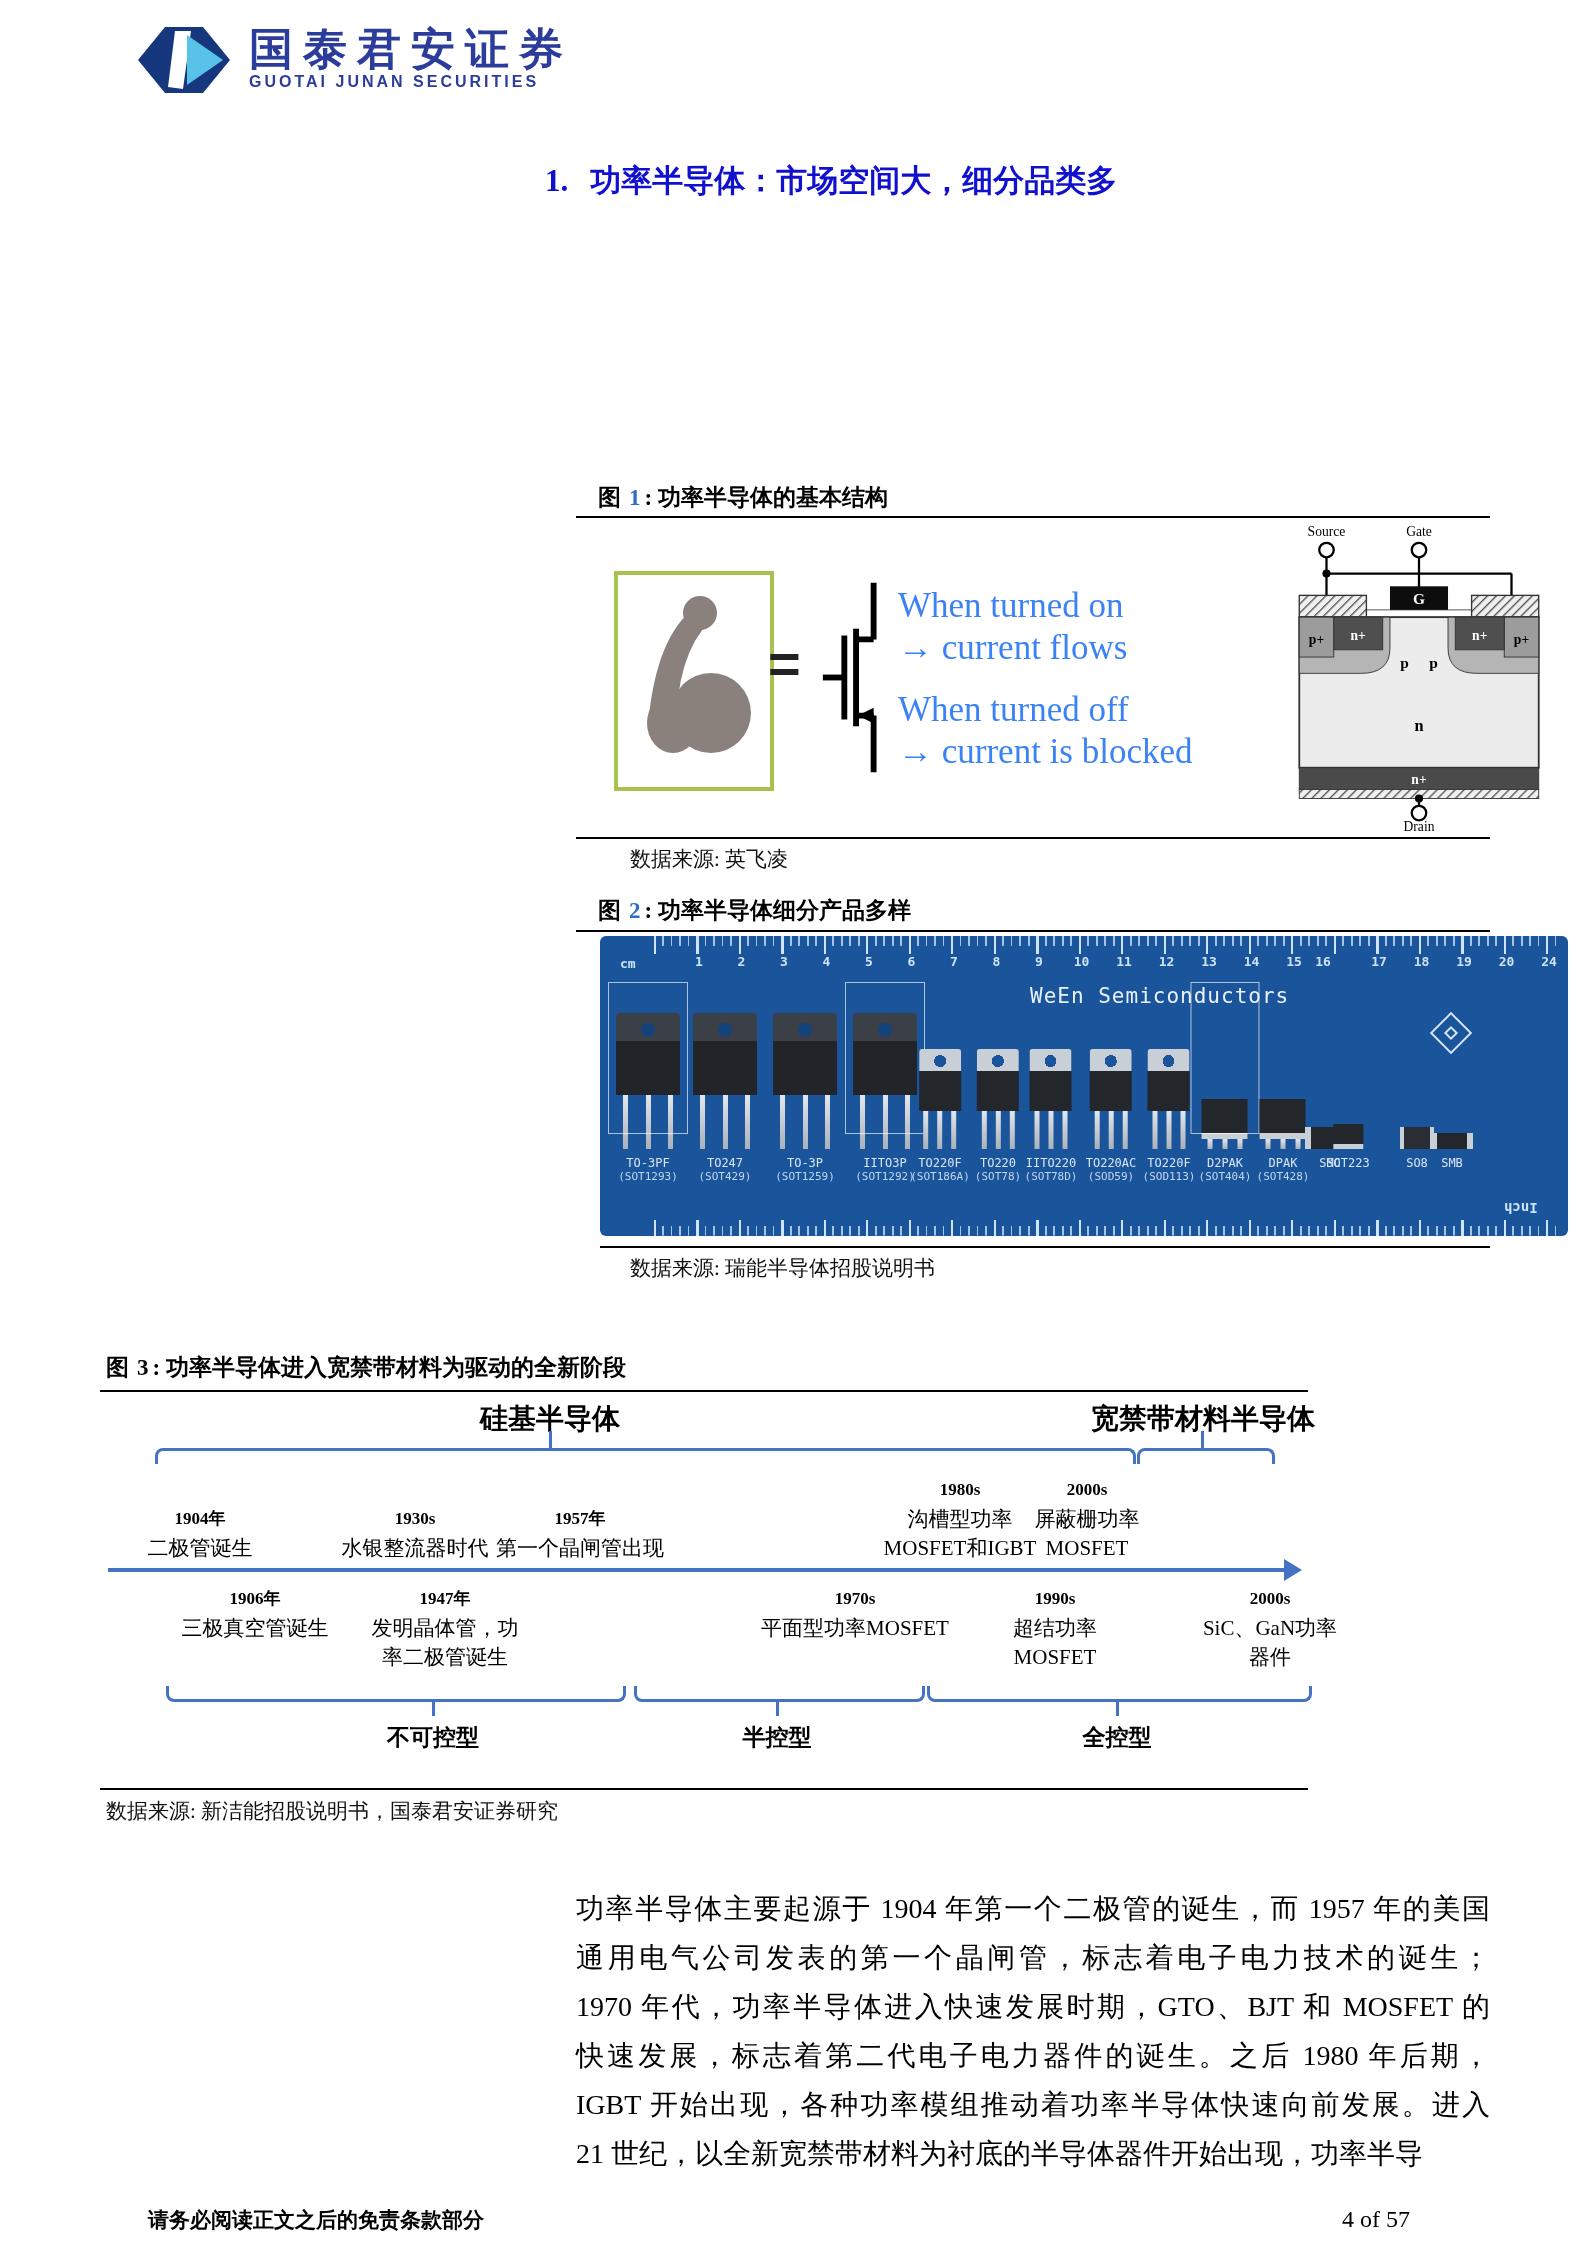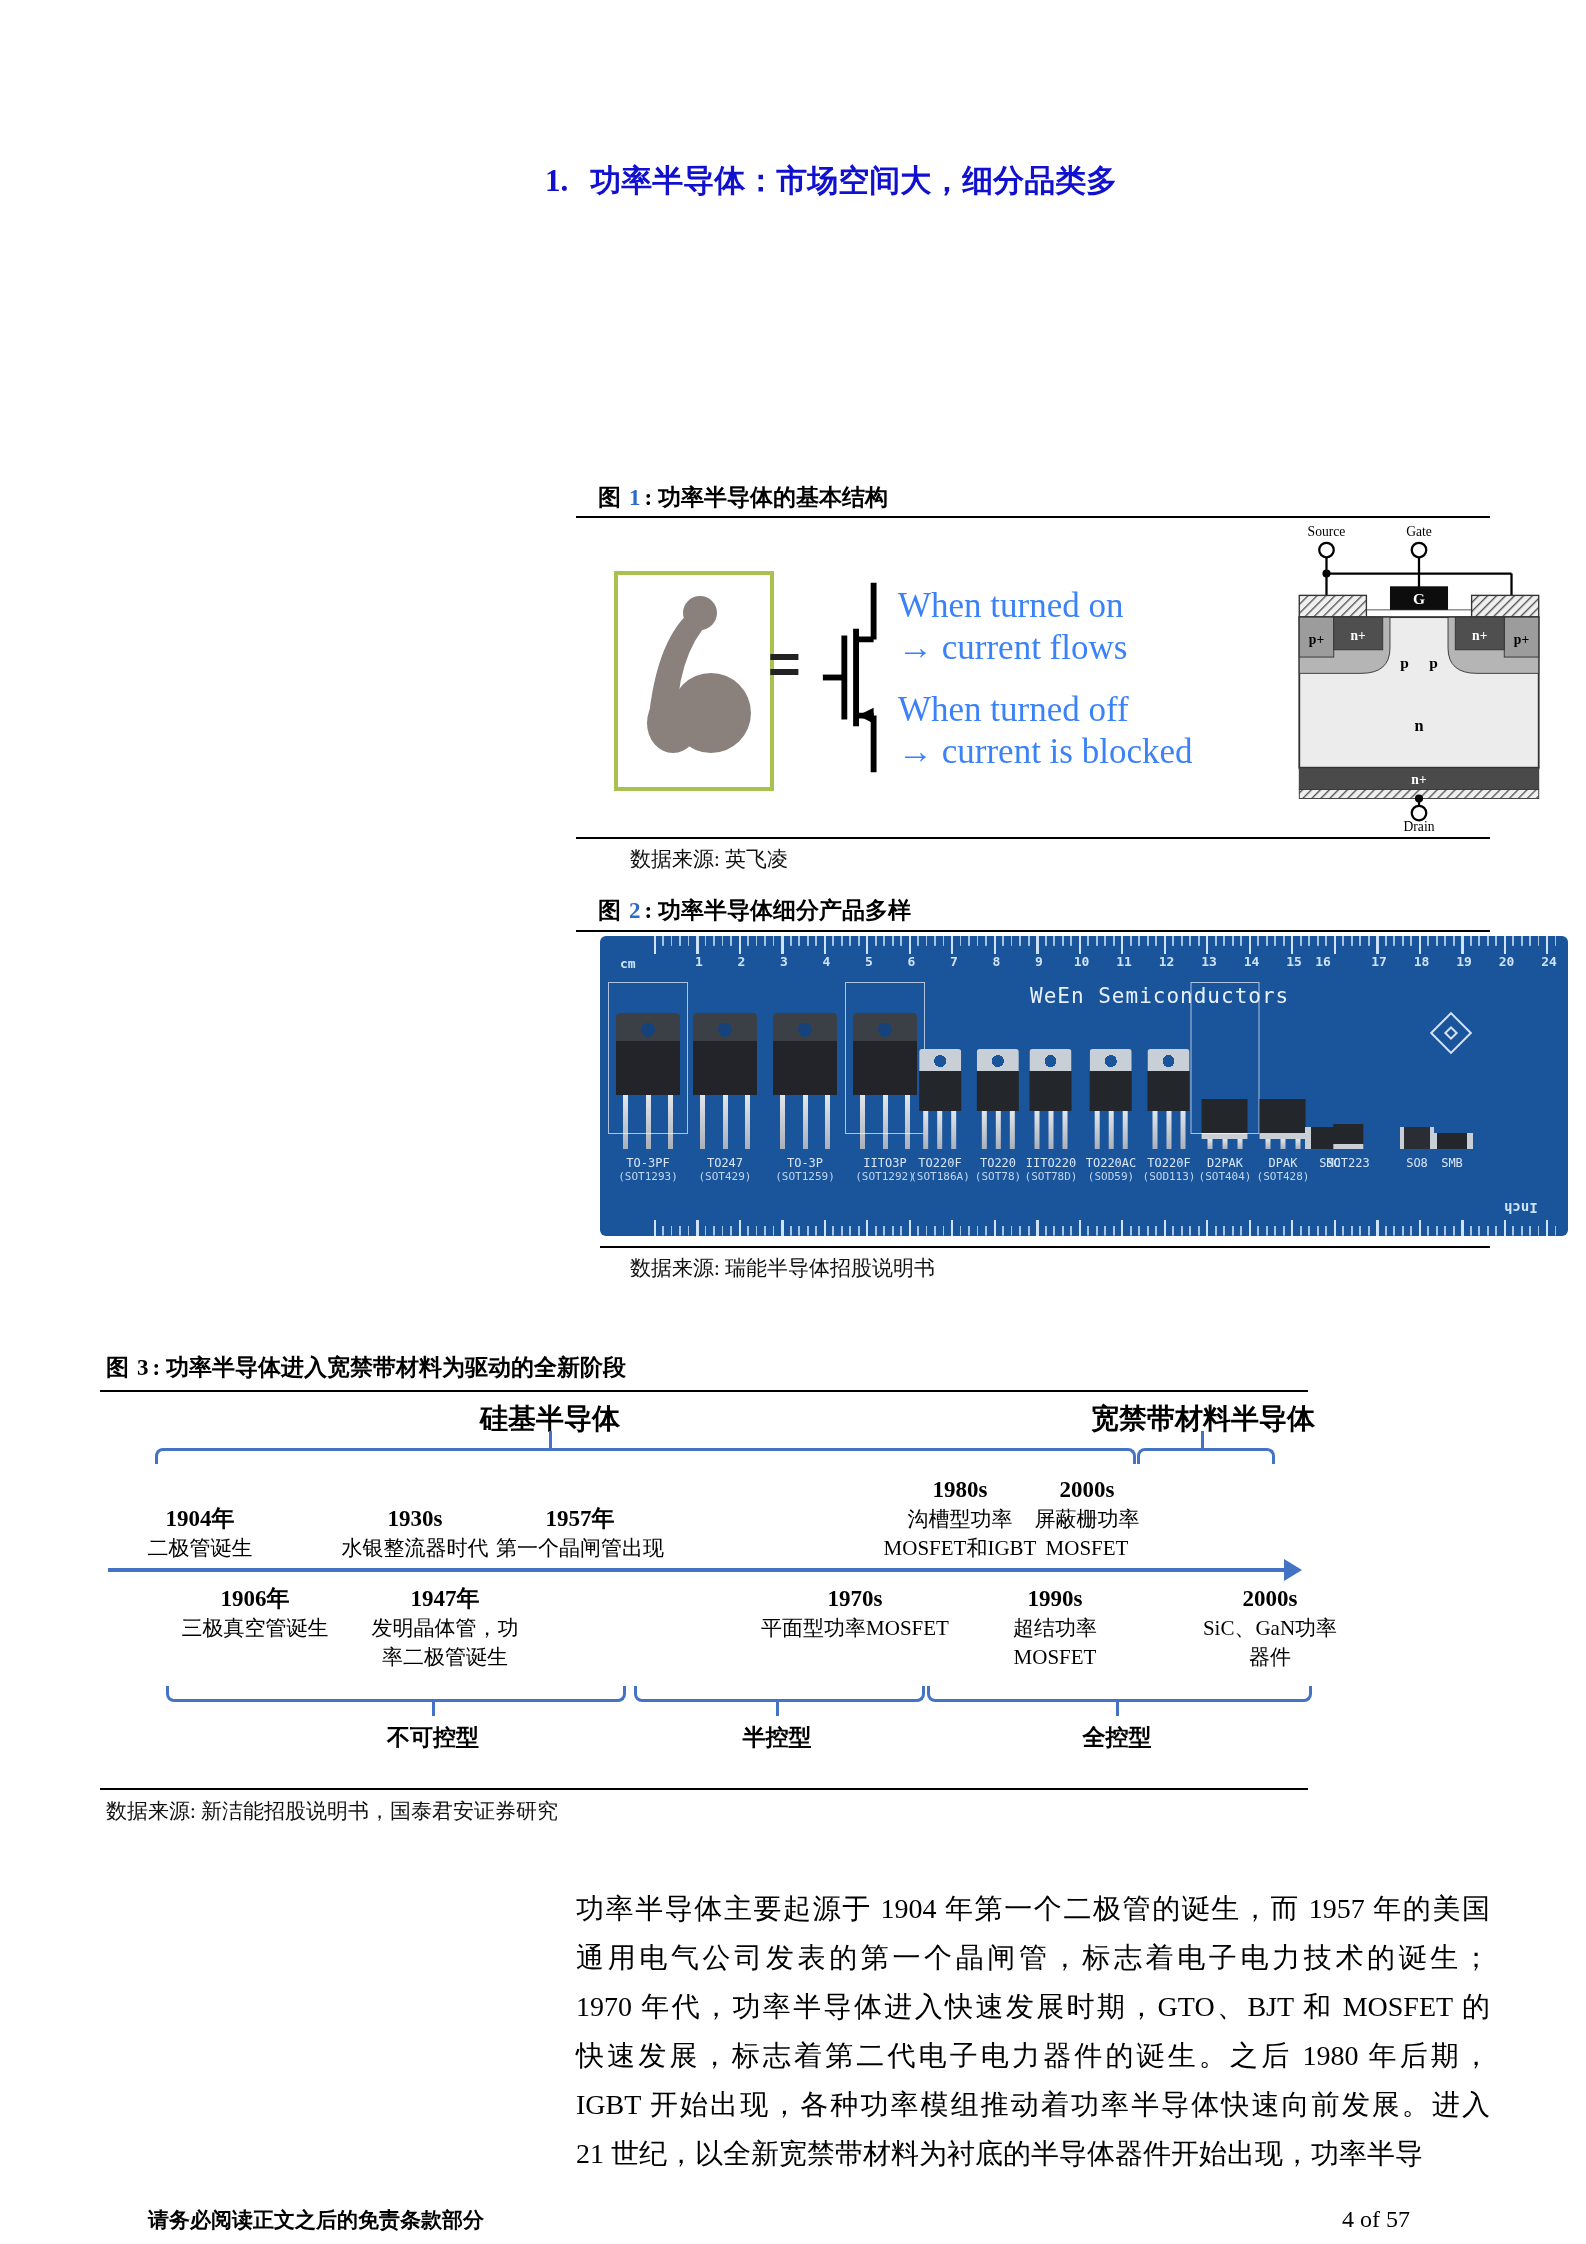--- a/index.html
+++ b/index.html
@@ -69,34 +69,45 @@
   .glyph.sot223 .body{width:30px;height:20px;background:#23262b;border-bottom:5px solid #c9cfd6;}
   .glyph.so8 .body{width:26px;height:22px;background:#2a2d33;border-left:4px solid #c9cfd6;border-right:4px solid #c9cfd6;}
   .glyph.smb .body{width:30px;height:16px;background:#23262b;border-left:6px solid #c9cfd6;border-right:6px solid #c9cfd6;}
   
   .tl{position:absolute;left:100px;top:1398px;width:1210px;height:390px;}
   .tl .era{position:absolute;top:2px;transform:translateX(-50%);font-size:28px;font-weight:bold;white-space:nowrap;}
   .tl .vtick{position:absolute;width:3px;background:#4472C4;}
   .bracket-top{position:absolute;top:50px;height:13px;border:3px solid #4472C4;border-bottom:none;border-radius:8px 8px 0 0;}
   .bracket-bot{position:absolute;top:288px;height:13px;border:3px solid #4472C4;border-top:none;border-radius:0 0 8px 8px;}
   .t-event{position:absolute;transform:translateX(-50%);text-align:center;white-space:nowrap;}
-  .t-event .yr{font-size:23px;font-weight:bold;line-height:30px;}
+  .t-event .yr{font-size:17px;font-weight:bold;line-height:30px;}
   .t-event .ds{font-size:21px;line-height:29px;}
   .axis{position:absolute;left:8px;top:170px;width:1178px;height:4px;background:#4472C4;}
   .axis-arrow{position:absolute;left:1184px;top:161px;width:0;height:0;border-top:11px solid transparent;border-bottom:11px solid transparent;border-left:18px solid #4472C4;}
   .cat{position:absolute;top:324px;transform:translateX(-50%);font-size:23px;font-weight:bold;white-space:nowrap;}
   
   .foot-disc{position:absolute;left:148px;top:2206px;font-size:21px;font-weight:bold;}
   .foot-page{position:absolute;left:1240px;top:2206px;width:170px;text-align:right;font-size:24px;}
 </style>
 </head>
 <body>
 
 <div class="page">
 
+  <div class="brand">
+    <svg width="94" height="68" viewBox="0 0 94 68">
+      <polygon points="28,1 66,1 93,34 66,67 28,67 1,34" fill="#16367D"></polygon>
+      <polygon points="38,5 54,5 46,63 31,61" fill="#ffffff"></polygon>
+      <polygon points="50,9 86,34 50,59" fill="#58C2E8"></polygon>
+    </svg>
+    <div class="brand-text">
+      <div class="brand-cn">国泰君安证券</div>
+      <div class="brand-en">GUOTAI JUNAN SECURITIES</div>
+    </div>
+  </div>
 
   <div class="h1"><span class="num">1.</span><span>功率半导体：市场空间大，细分品类多</span></div>
 
 
   <div class="cap" style="left:598px;top:482px;"><span>图</span><span class="capnum">1</span><span>:</span>&nbsp;<span>功率半导体的基本结构</span></div>
   <div class="rule" style="left:576px;top:516px;width:914px;"></div>
 
   <div class="fig1">
     <div class="muscle-box">
       <svg width="144" height="204" viewBox="0 0 144 204">

